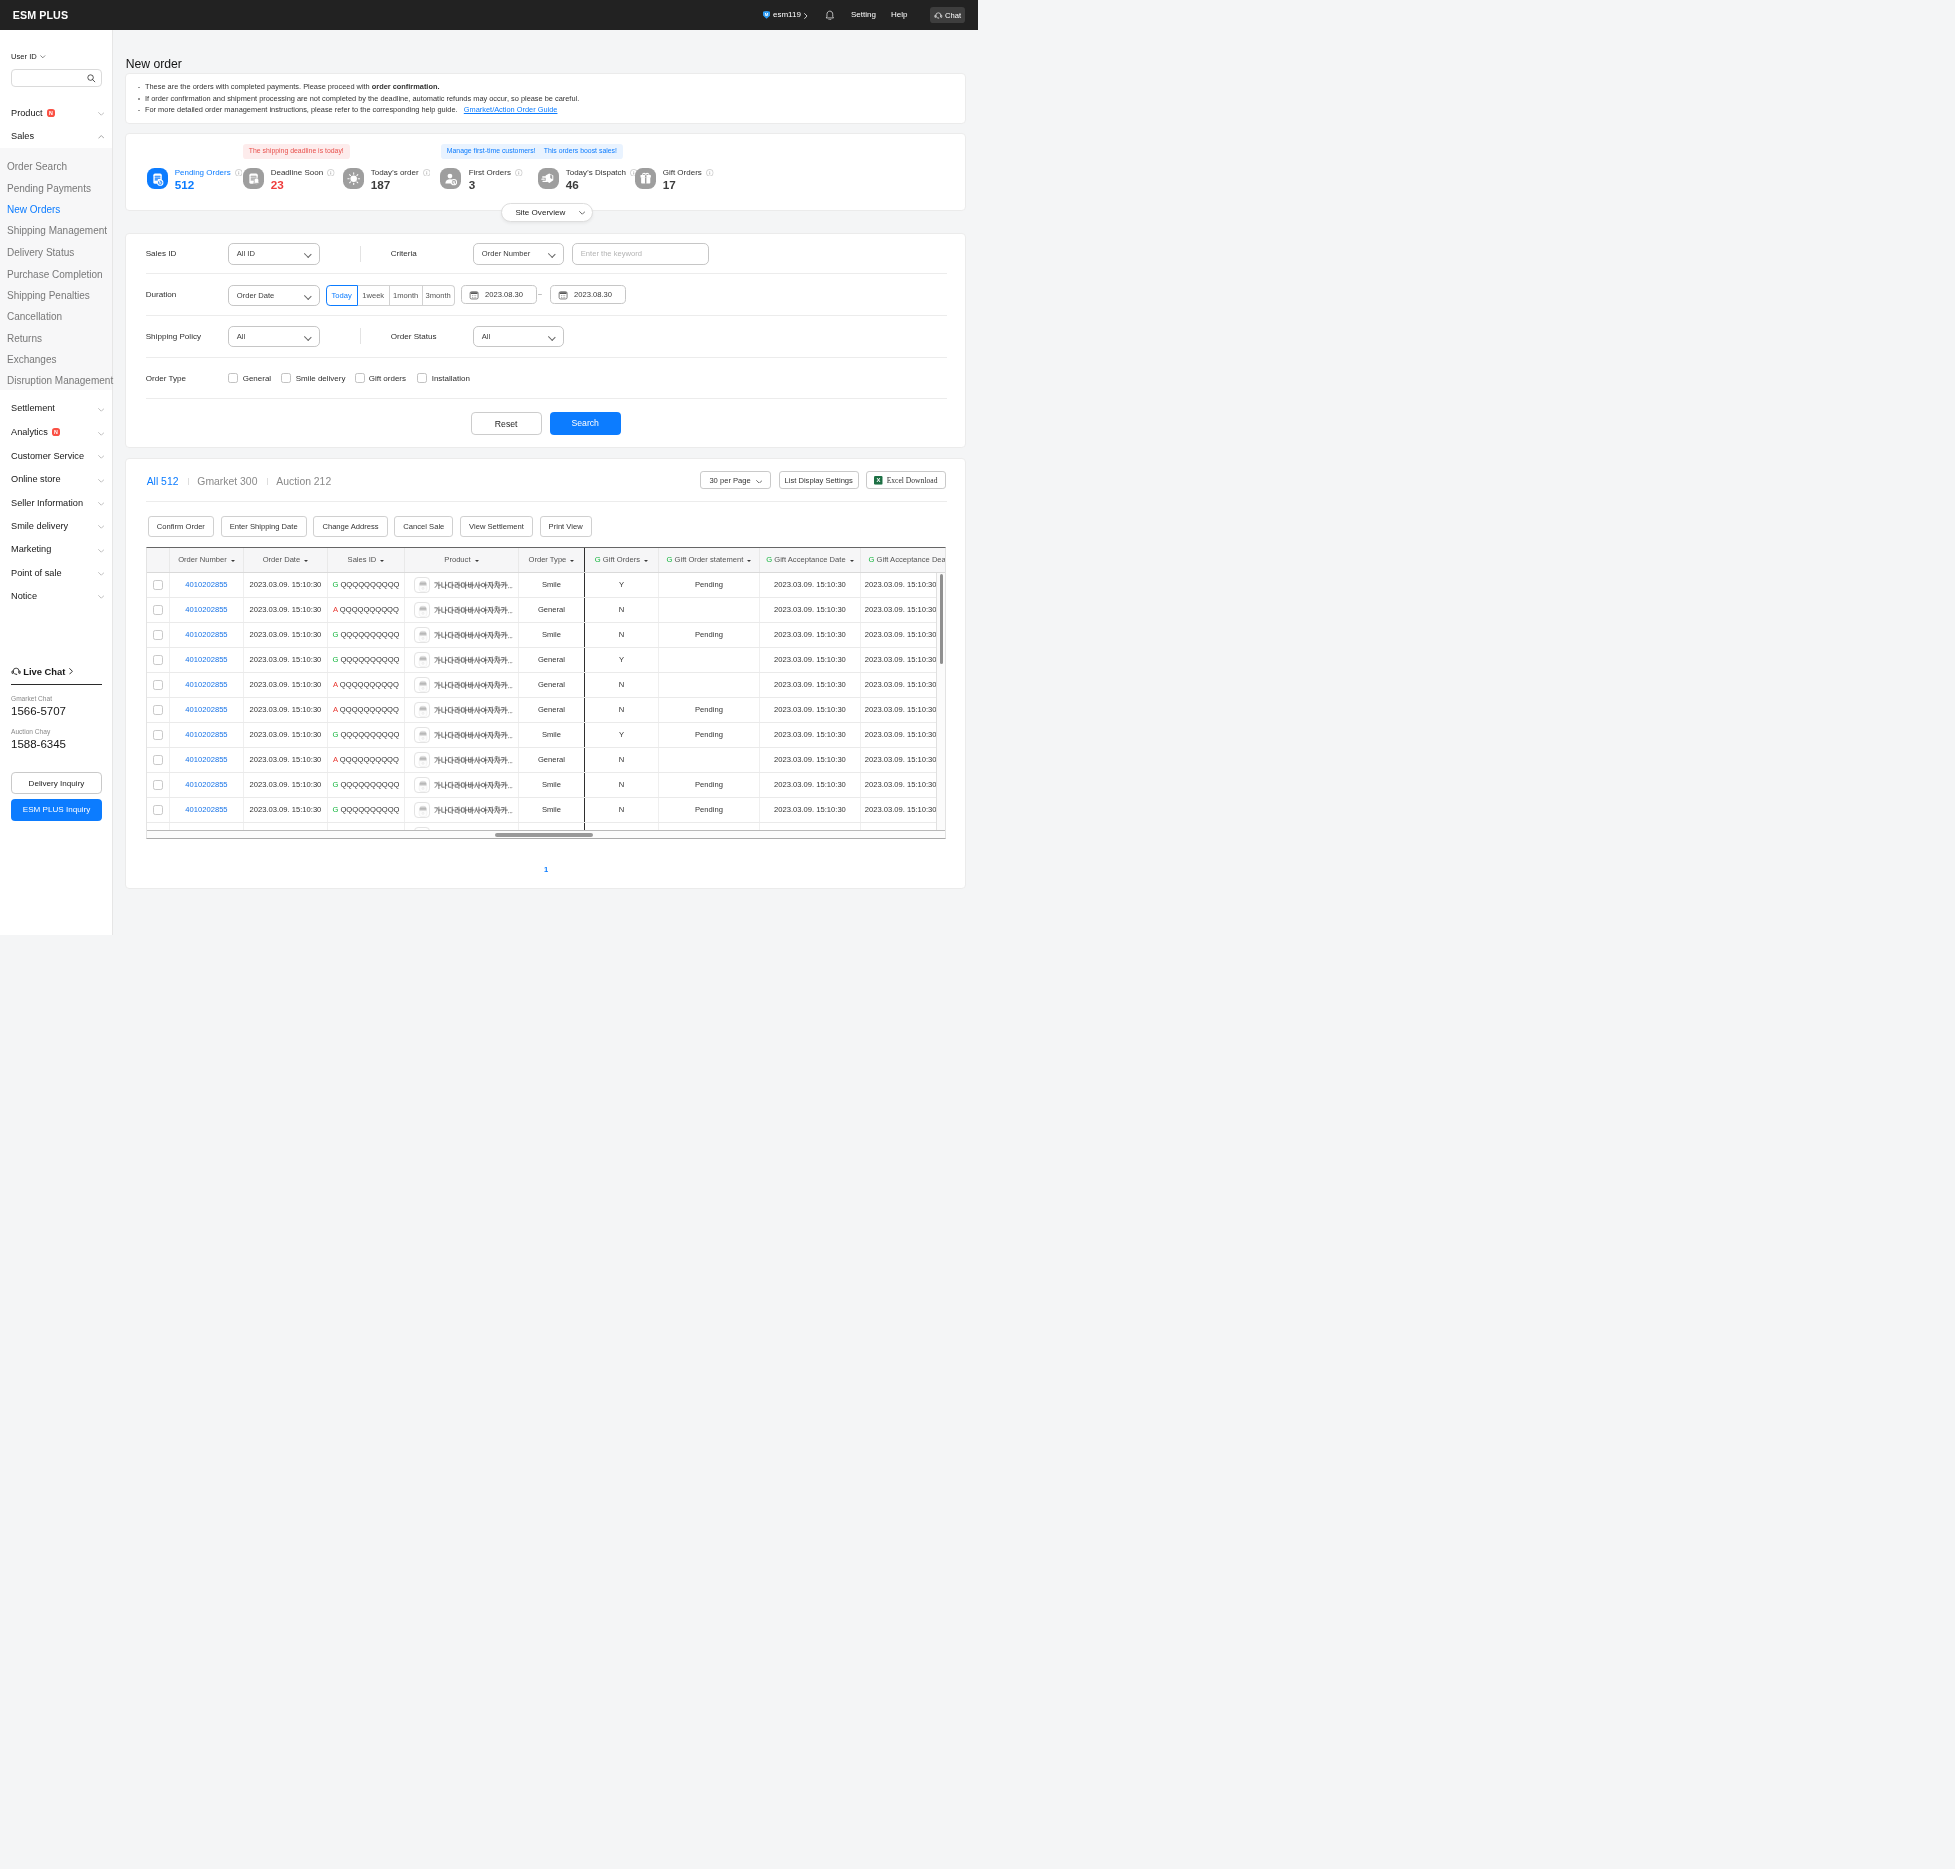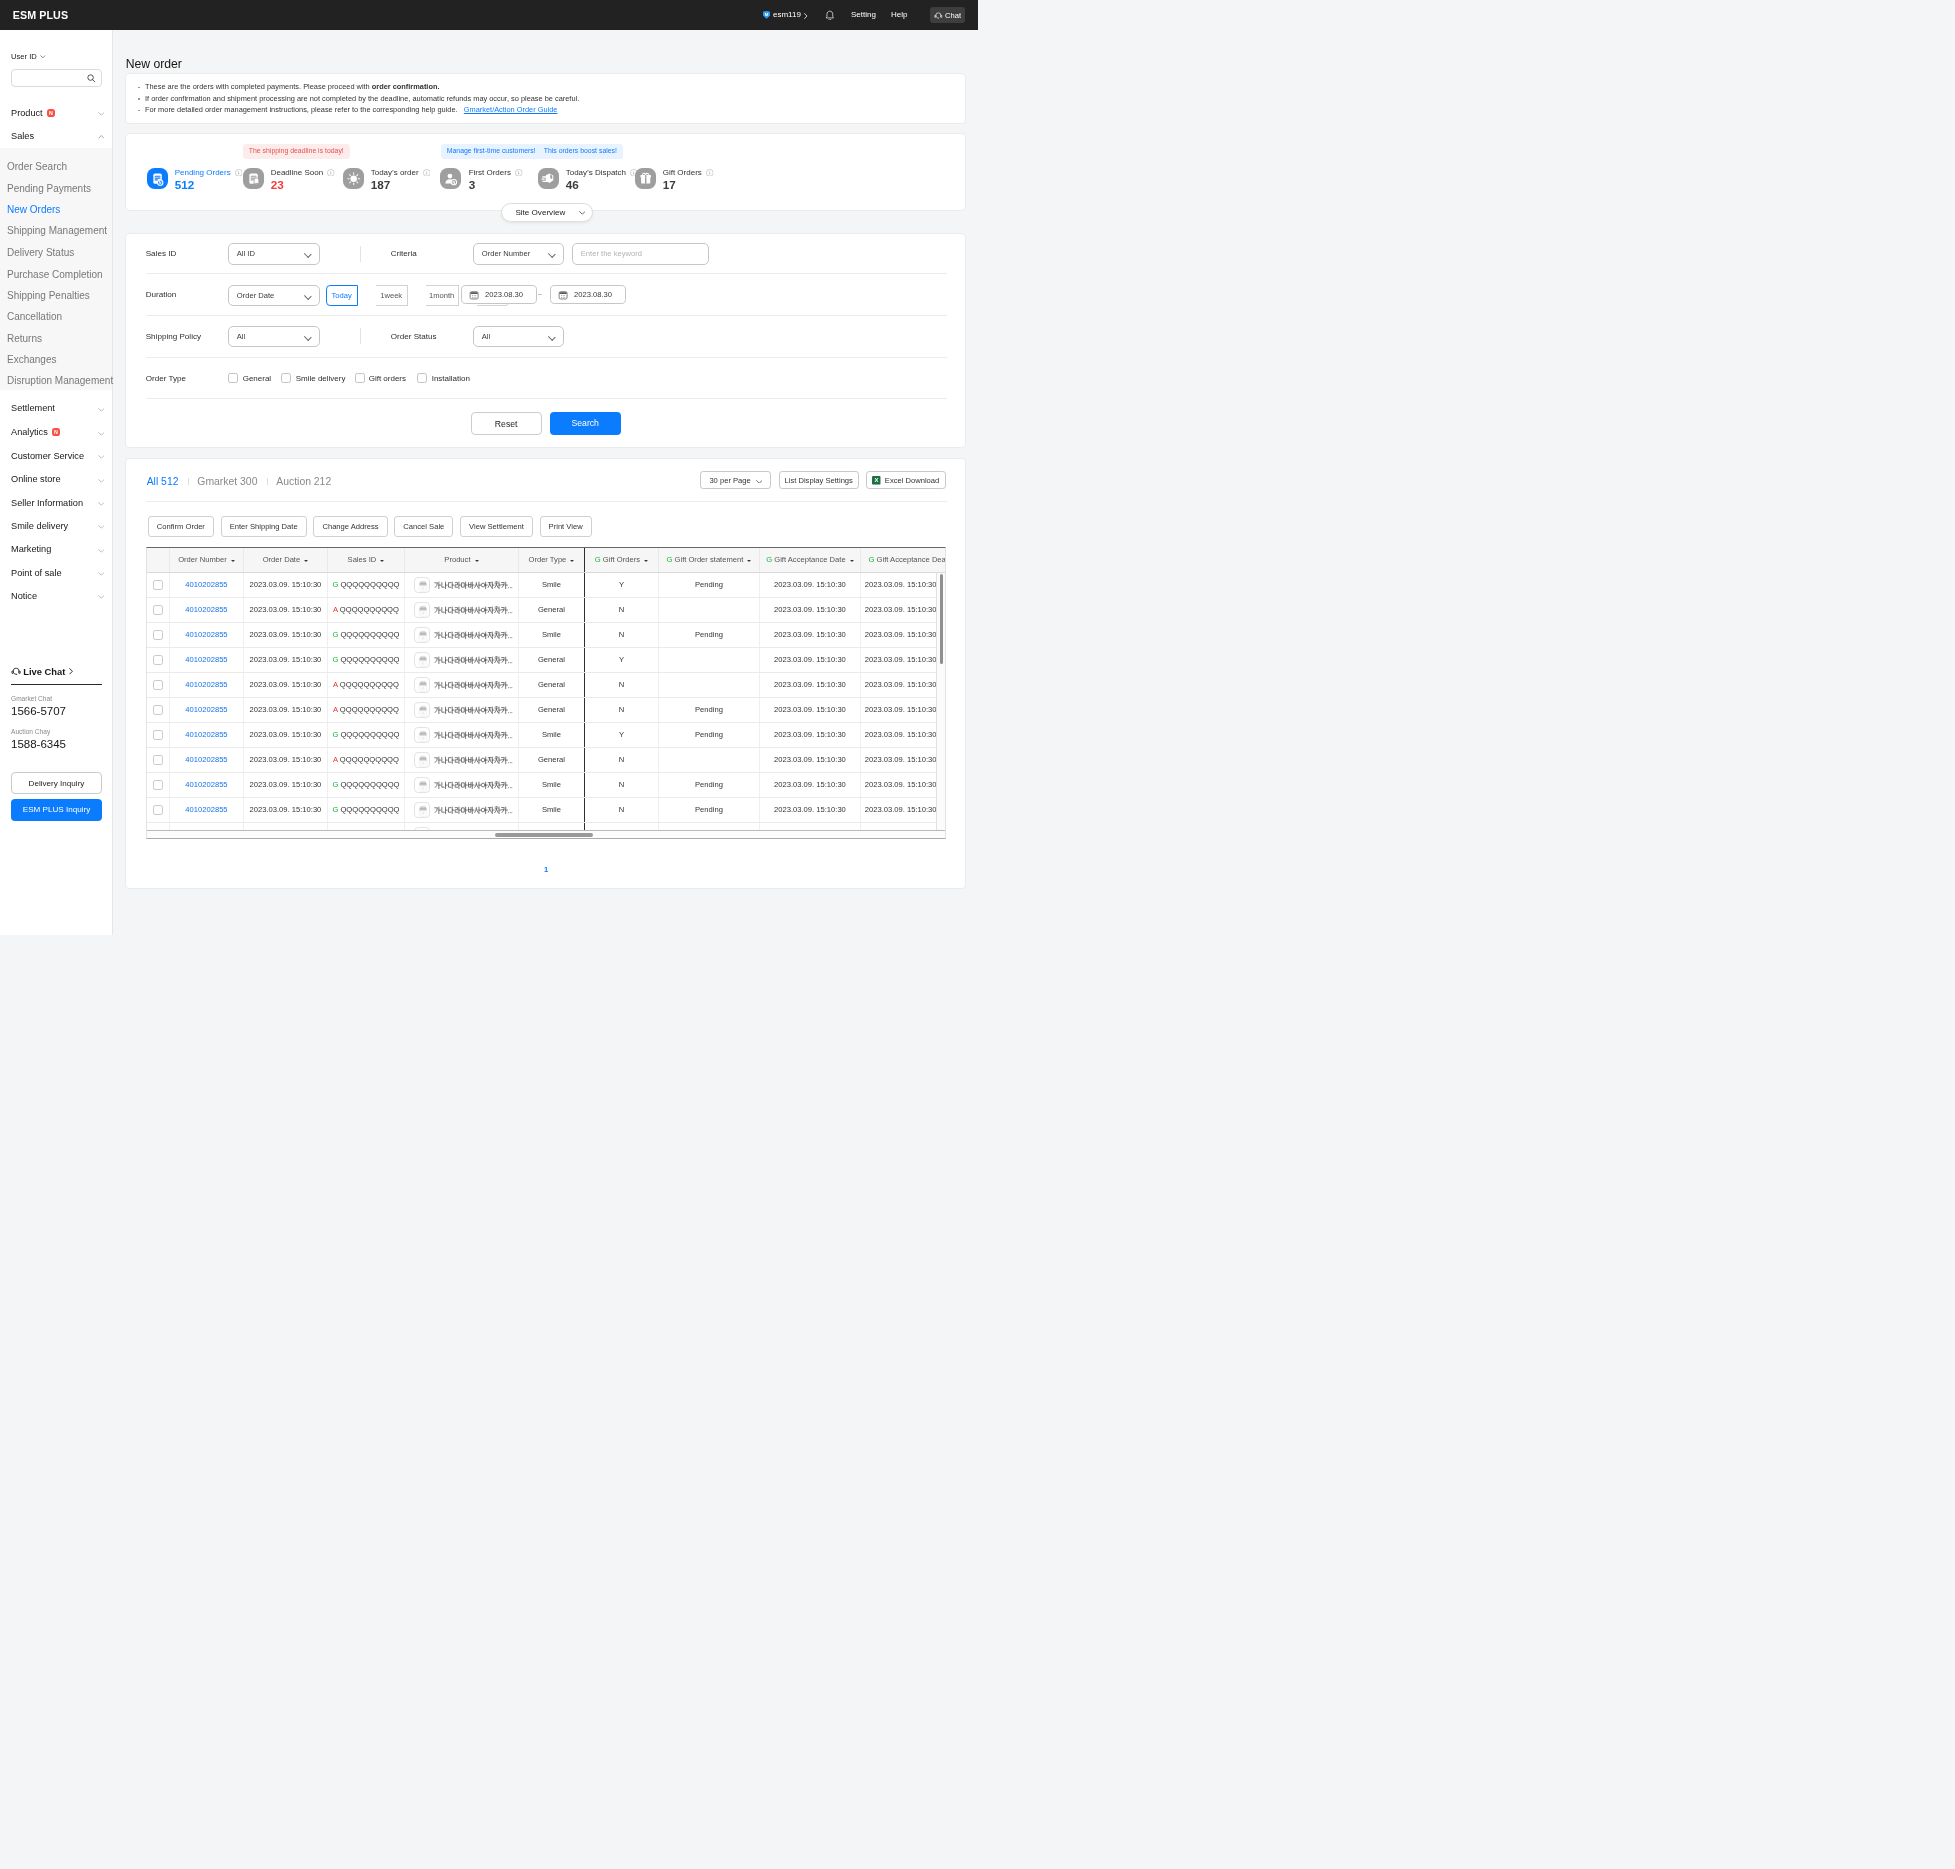--- a/index.html
+++ b/index.html
@@ -39,36 +39,36 @@
   .sinf2 { width:7.6px; height:7.6px; margin-left:4.1px; }
   .sval { position:absolute; top:45px; font-size:11.7px; line-height:12.7px; font-weight:bold; color:#3c3c3c; }
   #siteov { position:absolute; left:375px; top:69px; width:92px; height:19.3px; background:#fff; border:0.5px solid #ddd; border-radius:9.7px; box-shadow:0 1.5px 3.1px rgba(0,0,0,.06); font-size:8.1px; color:#222; display:flex; align-items:center; padding-left:13.7px; z-index:5; }
   
   .flab { position:absolute; left:20px; font-size:8.1px; color:#2e2e2e; line-height:9.7px; }
   .dd { position:absolute; height:21.4px; line-height:20.4px; border:0.5px solid #c6c6c6; border-radius:5.1px; background:#fff; font-size:7.6px; color:#3a3a3a; padding-left:8.1px; }
   .dd::after { content:""; position:absolute; right:8.1px; top:8.7px; width:4.6px; height:4.6px; border-right:0.8px solid #666; border-bottom:0.8px solid #666; transform:rotate(45deg) scale(1,.82); transform-origin:center; margin-top:-1.5px; }
   .inp { position:absolute; height:21.4px; line-height:20.4px; border:0.5px solid #c6c6c6; border-radius:5.1px; background:#fff; font-size:7.6px; color:#b3b3b3; padding-left:8.1px; }
   .vdiv { position:absolute; left:234px; height:16.3px; border-left:0.5px solid #e3e3e3; }
   .fsep { position:absolute; left:20px; width:801px; border-top:0.5px solid #ececec; }
-  #segs { position:absolute; left:200px; top:51px; height:36px; display:flex;gap:18px; }
+  #segs { position:absolute; left:200px; top:51px; height:36px; display:flex; }
   .seg { height:21px; line-height:20px; text-align:center; font-size:7.6px; color:#555; border:0.5px solid #d2d2d2; border-left:none; background:#fff; }
   .seg:first-child { border-radius:4.1px 0 0 4.1px; }
   .seg:last-child { border-radius:0 4.1px 4.1px 0; }
   .seg.on { border:0.8px solid #0c7cff; color:#0c7cff; }
   .dtb { position:absolute; top:51px; width:76px; height:19.3px; border:0.5px solid #c6c6c6; border-radius:4.6px; background:#fff; font-size:7.6px; color:#3a3a3a; display:flex; align-items:center; gap:5.6px; padding-left:7.6px; }
   .ckb { position:absolute; top:139px; width:10.2px; height:10.2px; border:0.8px solid #c2c2c2; border-radius:2.3px; background:#fff; }
   .cklab { position:absolute; top:140px; font-size:8px; color:#2e2e2e; }
   .btn-l { position:absolute; text-align:center; background:#fff; border:0.5px solid #ccc; color:#222; }
   .btn-b { position:absolute; text-align:center; background:#0c7cff; color:#fff; }
   
   .tabs { position:absolute; left:21px; top:17px; font-size:10.4px; display:flex; align-items:center; }
   .tsep { width:0.5px; height:7.1px; background:#ddd; margin:0 9.2px; }
   .tctl { position:absolute; top:12.2px; height:18.3px; line-height:17.3px; border:0.5px solid #c9c9c9; border-radius:3.1px; background:#fff; font-size:7.6px; color:#333; }
   .dd2 { padding-left:8.7px; }
-  .xbt { display:flex; align-items:center; justify-content:center; gap:4.1px; }
+  .xbt { display:flex; align-items:center; justify-content:center; gap:4.1px;font-family:Liberation Serif, serif; }
   #abrow { position:absolute; left:22px; top:57px; display:flex; gap:6.6px; }
   .abtn { height:21.4px; line-height:20.4px; padding:0 8.1px; border:0.5px solid #d0d0d0; border-radius:3.1px; background:#fff; font-size:7.6px; color:#333; }
   #twrap { position:absolute; left:20.4px; top:88px; width:800px; height:292px; border:0.5px solid #e3e3e3; border-top:1px solid #666; border-bottom:0.5px solid #aaa; overflow:hidden; background:#fff; }
   .tbl { border-collapse:collapse; table-layout:fixed; width:801px; font-size:7.6px; color:#333; }
   .tbl th { height:24.4px; background:#f6f6f7; font-weight:normal; color:#555; border-bottom:0.5px solid #d9d9d9; border-left:0.5px solid #e9e9e9; text-align:center; }
   .tbl td { height:25px; text-align:center; border-bottom:0.5px solid #eaeaea; border-left:0.5px solid #efefef; overflow:hidden; white-space:nowrap; }
   .tbl td:last-child { padding-right:8.1px; }
   .tbl th:first-child, .tbl td:first-child { border-left:none; }
   .dk { border-left:1px solid #2f2f2f !important;margin-top:31px; }
   .st { display:inline-block; width:0; height:0; border-left:2px solid transparent; border-right:2px solid transparent; border-top:2.8px solid #3a3a3a; margin-left:4.1px; vertical-align:0.8px; }

